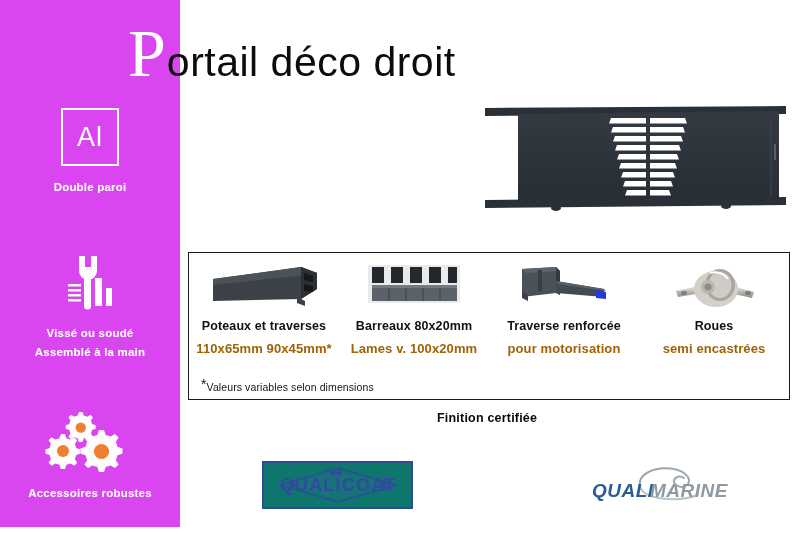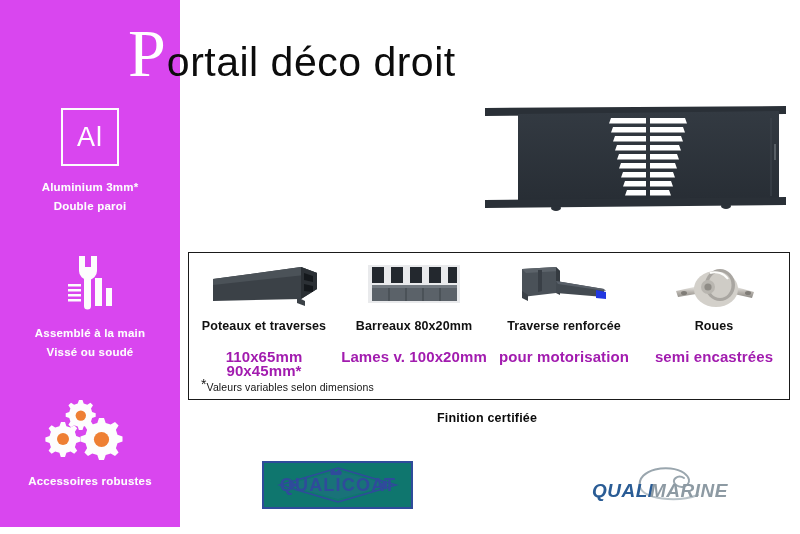--- a/index.html
+++ b/index.html
@@ -24,21 +24,21 @@
   }
   .feat-al{top:108px;}
   .al-box{
     width:58px;height:58px;margin:0 auto 12px auto;
     border:2px solid #fdfdfd;box-sizing:border-box;
     display:flex;align-items:center;justify-content:center;
   }
   .al-box span{font-size:27px;color:#fff;font-weight:400;letter-spacing:1px;line-height:1;}
   .feat-hand{top:252px;}
   .feat-hand .icon-wrap{height:62px;display:flex;align-items:flex-end;justify-content:center;margin-bottom:10px;}
-  .feat-gear{top:398px;}
+  .feat-gear{top:410px;}
   .feat-gear .icon-wrap{height:66px;display:flex;align-items:center;justify-content:center;margin-bottom:8px;}
 
   
   .title{
     position:absolute;left:128px;top:22px;height:62px;
     display:flex;align-items:baseline;white-space:nowrap;
     z-index:5;
   }
   .title .cap{
     font-family:"Liberation Serif", serif;
@@ -61,21 +61,21 @@
     border:1.5px solid #1a1a1a;background:#fff;box-sizing:border-box;
     display:flex;
   }
   .card{flex:1;display:flex;flex-direction:column;align-items:center;padding-top:7px;}
   .card .art{height:50px;display:flex;align-items:center;justify-content:center;}
   .card .t1{
     font-size:12.5px;color:#111;font-weight:600;margin-top:9px;text-align:center;
     letter-spacing:.1px;line-height:14px;
   }
   .card .t2{
-    font-size:15px;color:#a21caf;font-weight:600;margin-top:17px;text-align:center;
+    font-size:13px;color:#a16207;font-weight:600;margin-top:9px;text-align:center;
     letter-spacing:.1px;line-height:14px;
   }
 
   
   .footnote{
     position:absolute;left:201px;top:381px;font-size:10.5px;color:#141414;
     letter-spacing:.1px;font-weight:500;
   }
   .footnote .star{font-size:14px;vertical-align:top;line-height:10px;position:relative;top:-2px;}
   .finition{
@@ -97,42 +97,41 @@
 <body>
 
 <div id="page">
 
   <div class="sidebar">
 
     <div class="feat feat-al">
       <div class="al-box">
         <span>Al</span>
       </div>
-      <div class="lbl">Aluminium 3mm*</div>
       <div class="lbl">Double paroi</div>
     </div>
 
     <div class="feat feat-hand">
       <div class="icon-wrap">
         <svg width="62" height="60" viewBox="0 0 62 60">
           <g fill="#fdfdfd">
 
             <path d="M20 2 h6 v11 h6 V2 h6 v15 a9 9 0 0 1 -18 0 Z"></path>
 
             <path d="M25 24 h7 v28 a3.5 3.5 0 0 1 -7 0 Z"></path>
 
             <path d="M9 30 h13 v2.6 H9 Z M9 35 h13 v2.6 H9 Z M9 40 h13 v2.6 H9 Z M9 45 h13 v2.6 H9 Z"></path>
 
             <path d="M36 24 h7 v28 h-7 Z"></path>
             <path d="M47 34 h6 v18 h-6 Z"></path>
           </g>
         </svg>
       </div>
+      <div class="lbl">Vissé ou soudé</div>
       <div class="lbl">Assemblé à la main</div>
-      <div class="lbl">Vissé ou soudé</div>
     </div>
 
     <div class="feat feat-gear">
       <div class="icon-wrap">
         <svg width="90" height="66" viewBox="0 0 90 66">
           <g fill="#fdfdfd">
 
             <path d="M34 2 l3.5 .0 l1.2 3.6 l3.6 1.1 l3.1-2 l2.6 2.6 l-2 3.1 l1.1 3.6 l3.6 1.2 v3.6 l-3.6 1.2 l-1.1 3.6 l2 3.1 l-2.6 2.6 l-3.1-2 l-3.6 1.1 l-1.2 3.6 h-3.6 l-1.2-3.6 l-3.6-1.1 l-3.1 2 l-2.6-2.6 l2-3.1 l-1.1-3.6 l-3.6-1.2 v-3.6 l3.6-1.2 l1.1-3.6 l-2-3.1 l2.6-2.6 l3.1 2 l3.6-1.1 Z"></path>
             <circle cx="35.8" cy="17.6" r="5.2" fill="#ee7f33"></circle>
 

